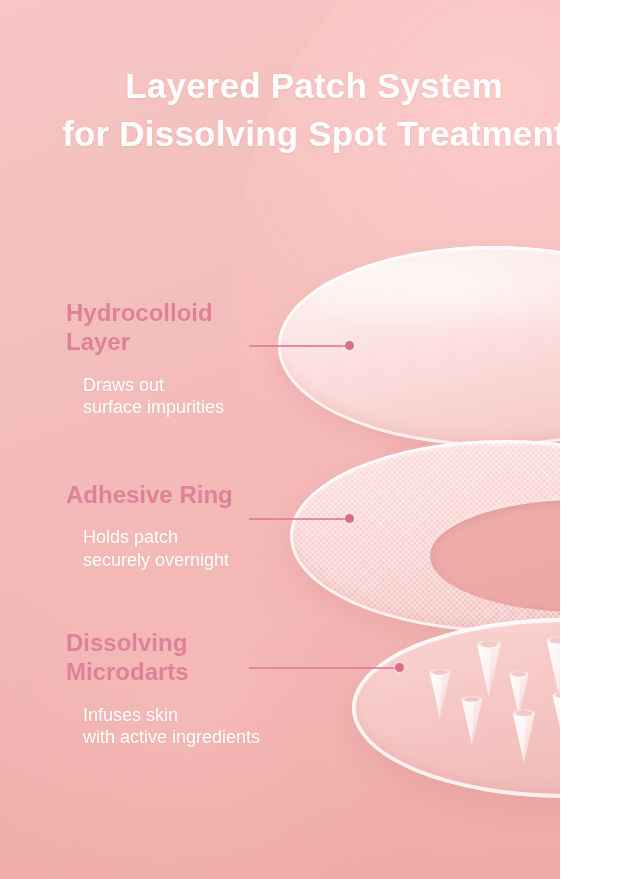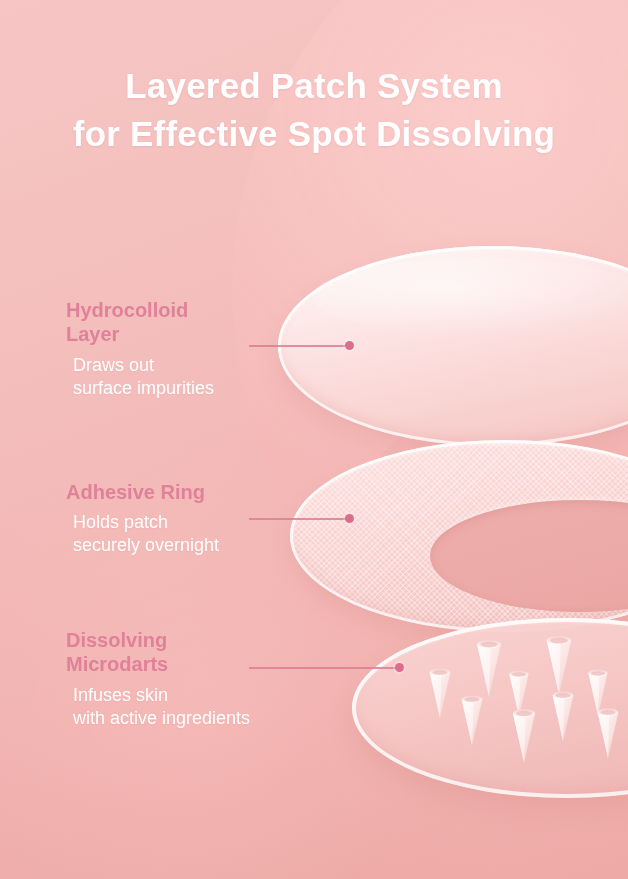--- a/index.html
+++ b/index.html
@@ -4,21 +4,21 @@
 <style>
   html, body {
     margin: 0;
     padding: 0;
     background: #ffffff;
   }
   * { box-sizing: border-box; }
 
   .poster {
     position: relative;
-    width: 628px;
+    width: 560px;
     height: 879px;
     overflow: hidden;
     font-family: "Liberation Sans", "DejaVu Sans", sans-serif;
     background: linear-gradient(160deg, #f6c6c4 0%, #f3bcba 42%, #efaeab 78%, #eda8a4 100%);
   }
 
   
   .bg-circle-big {
     position: absolute;
     left: 232px;
@@ -157,30 +157,30 @@
     border-radius: 50%;
     border: 4px solid rgba(255,255,255,.78);
   }
   .darts { position: absolute; left: 0; top: 0; width: 628px; height: 879px; }
 
   
   .label { position: absolute; left: 66px; }
   .label-title {
     color: #e0819a;
     font-weight: bold;
-    font-size: 20px;
+    font-size: 24px;
     line-height: 1.22;
     margin: 0 0 5px 0;
     white-space: pre-line;
   }
   .label-desc {
     color: #ffffff;
     font-size: 18px;
     line-height: 1.27;
-    margin: 7px;
+    margin: 17px;
     white-space: pre-line;
     text-shadow: 0 1px 1px rgba(210,130,130,.12);
   }
 
   .lbl-1 { top: 298px; }
   .lbl-2 { top: 480px; }
   .lbl-3 { top: 628px; }
 
   
   .leader { position: absolute; height: 10px; }
@@ -216,21 +216,21 @@
 <body>
 
 <div class="poster">
 
   <div class="bg-circle-big"></div>
   <div class="bg-circle-soft"></div>
   <div class="bg-sheen"></div>
 
   <div class="headline">
     <span class="l1">Layered Patch System</span>
-    <span class="l2">for Effective Spot Dissolving</span>
+    <span class="l2">for Dissolving Spot Treatment</span>
   </div>
 
   <div class="stack">
 
     <div class="layer disc-top"></div>
     <div class="layer disc-top-rim"></div>
     <div class="layer disc-top-gloss"></div>
 
     <div class="layer disc-mid"></div>
     <div class="layer disc-mid-hole"></div>

